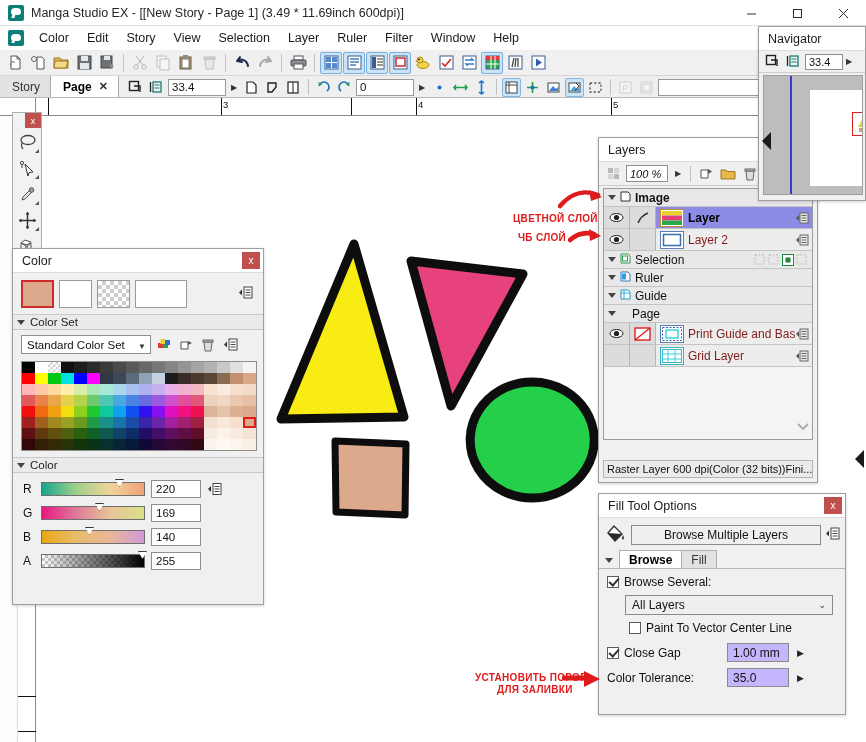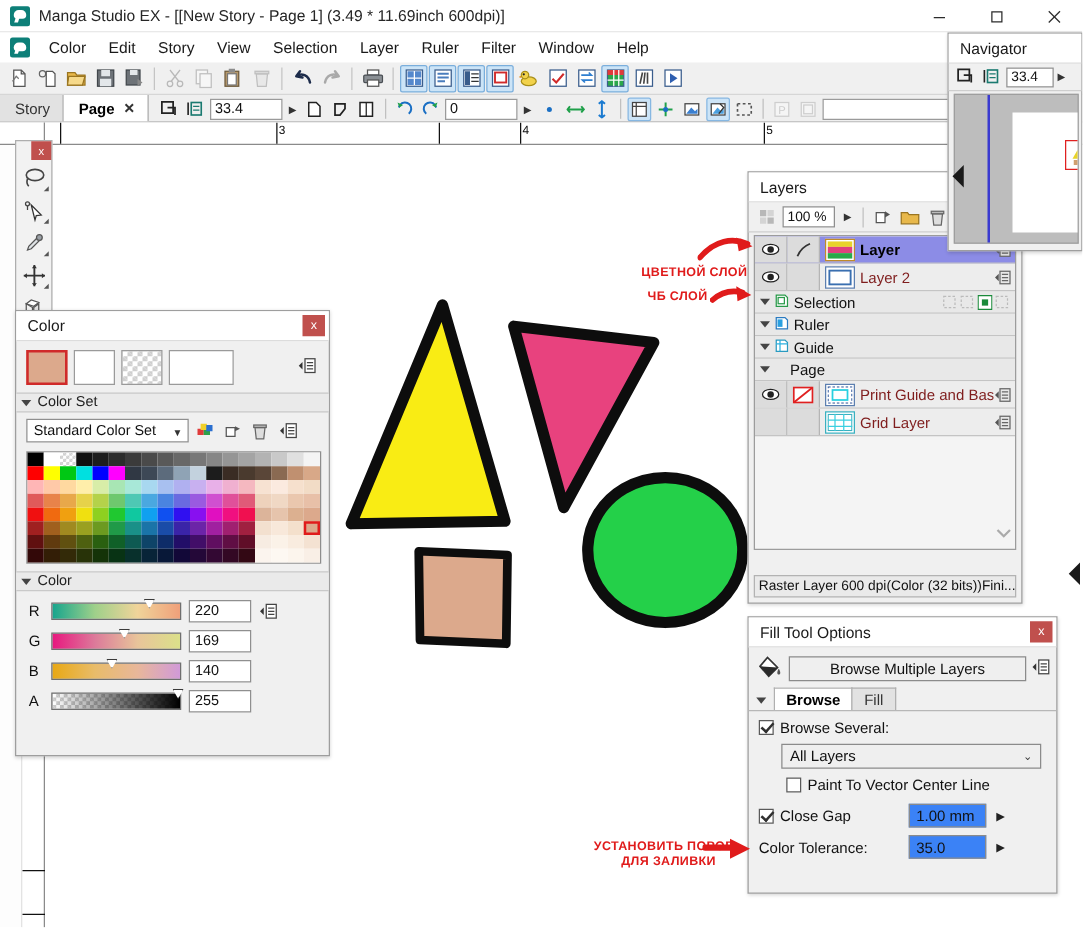--- a/index.html
+++ b/index.html
@@ -205,21 +205,21 @@
     font-size:11.5px; color:#111; display:flex; align-items:center; padding-left:4px;
   }
   .rgb-menu{ width:16px;height:16px;display:flex;align-items:center;justify-content:center; }
 
   
   #layersPanel{ left:598px; top:137px; width:220px; height:346px; }
   .lp-toolbar{ height:24px; display:flex; align-items:center; gap:4px; padding:0 5px;
                background:#f0f0f0; border-bottom:1px solid #cecece; }
   .lp-opacity{
     width:42px; height:17px; border:1px solid #8f8f8f; background:#fff; font-size:11px;
-    display:flex; align-items:center; padding-left:3px; color:#111;
+    display:flex; align-items:center; padding-left:3px; color:#111;font-style:italic;
   }
   .lp-list{ position:absolute; left:4px; top:50px; width:210px; height:252px;
             background:#f4f4f4; border:1px solid #9c9c9c; overflow:hidden; }
   .lyr-group{
     height:18px; display:flex; align-items:center; background:#e8e8e8;
     border-bottom:1px solid #c4c4c4; font-size:12px; color:#111; padding-left:4px;
   }
   .lyr-row{
     height:22px; display:flex; align-items:center; background:#ededed;
     border-bottom:1px solid #c4c4c4; position:relative;
@@ -271,21 +271,21 @@
     content:""; position:absolute; left:2.5px; top:-1px; width:4px; height:8px;
     border:solid #303030; border-width:0 2px 2px 0; transform:rotate(42deg);
   }
   .ft-select{
     margin:4px 0 0 18px; width:208px; height:20px; background:#efefef; border:1px solid #8b8b8b;
     font-size:12px; color:#111; display:flex; align-items:center; padding-left:6px; position:relative;
   }
   .ft-select .dd{ position:absolute; right:6px; top:4px; font-size:9px; color:#333; }
   .ft-line{ display:flex; align-items:center; margin-top:6px; gap:8px; }
   .ft-num{
-    width:62px;height:19px;border:1px solid #8b8b8b;background:#3b82f6;font-size:12px;color:#111;
+    width:62px;height:19px;border:1px solid #8b8b8b;background:#c4b5fd;font-size:12px;color:#111;
     display:flex;align-items:center;padding-left:5px;
   }
   .ft-sparrow{ font-size:9px;color:#222; }
 
   
   .anno{
     position:absolute; color:#e01b1b; font-weight:bold; font-size:10px;
     letter-spacing:.3px; white-space:nowrap; z-index:60; text-align:center; line-height:12px;
   }
   .arrow{ position:absolute; z-index:60; }
@@ -1062,20 +1062,29 @@
       <div class="cs-ico">
         <svg width="16" height="16" viewBox="0 0 16 16">
             <path d="M4 5h8l-1 9H5z" fill="#ddd" stroke="#666"></path>
             <rect x="3" y="3" width="10" height="2" fill="#bbb" stroke="#666"></rect>
           </svg>
       </div>
     </div>
 
     <div class="lp-list">
 
+      <div class="lyr-group">
+        <span class="tri" style="margin-right:4px"></span>
+        <span style="margin-right:4px">
+          <svg width="11" height="11" viewBox="0 0 11 11">
+              <path d="M1 1h7l2 2v7H1z" fill="#fff" stroke="#333"></path>
+            </svg>
+        </span>
+        <b>Image</b>
+      </div>
 
       <div class="lyr-row sel">
         <div class="cell-box">
           <svg width="15" height="11" viewBox="0 0 15 11">
               <ellipse cx="7.5" cy="5.5" rx="6.5" ry="4" fill="#fff" stroke="#222"></ellipse>
               <circle cx="7.5" cy="5.5" r="2.6" fill="#222"></circle>
             </svg>
         </div>
         <div class="cell-box">
           <svg width="14" height="14" viewBox="0 0 14 14">

